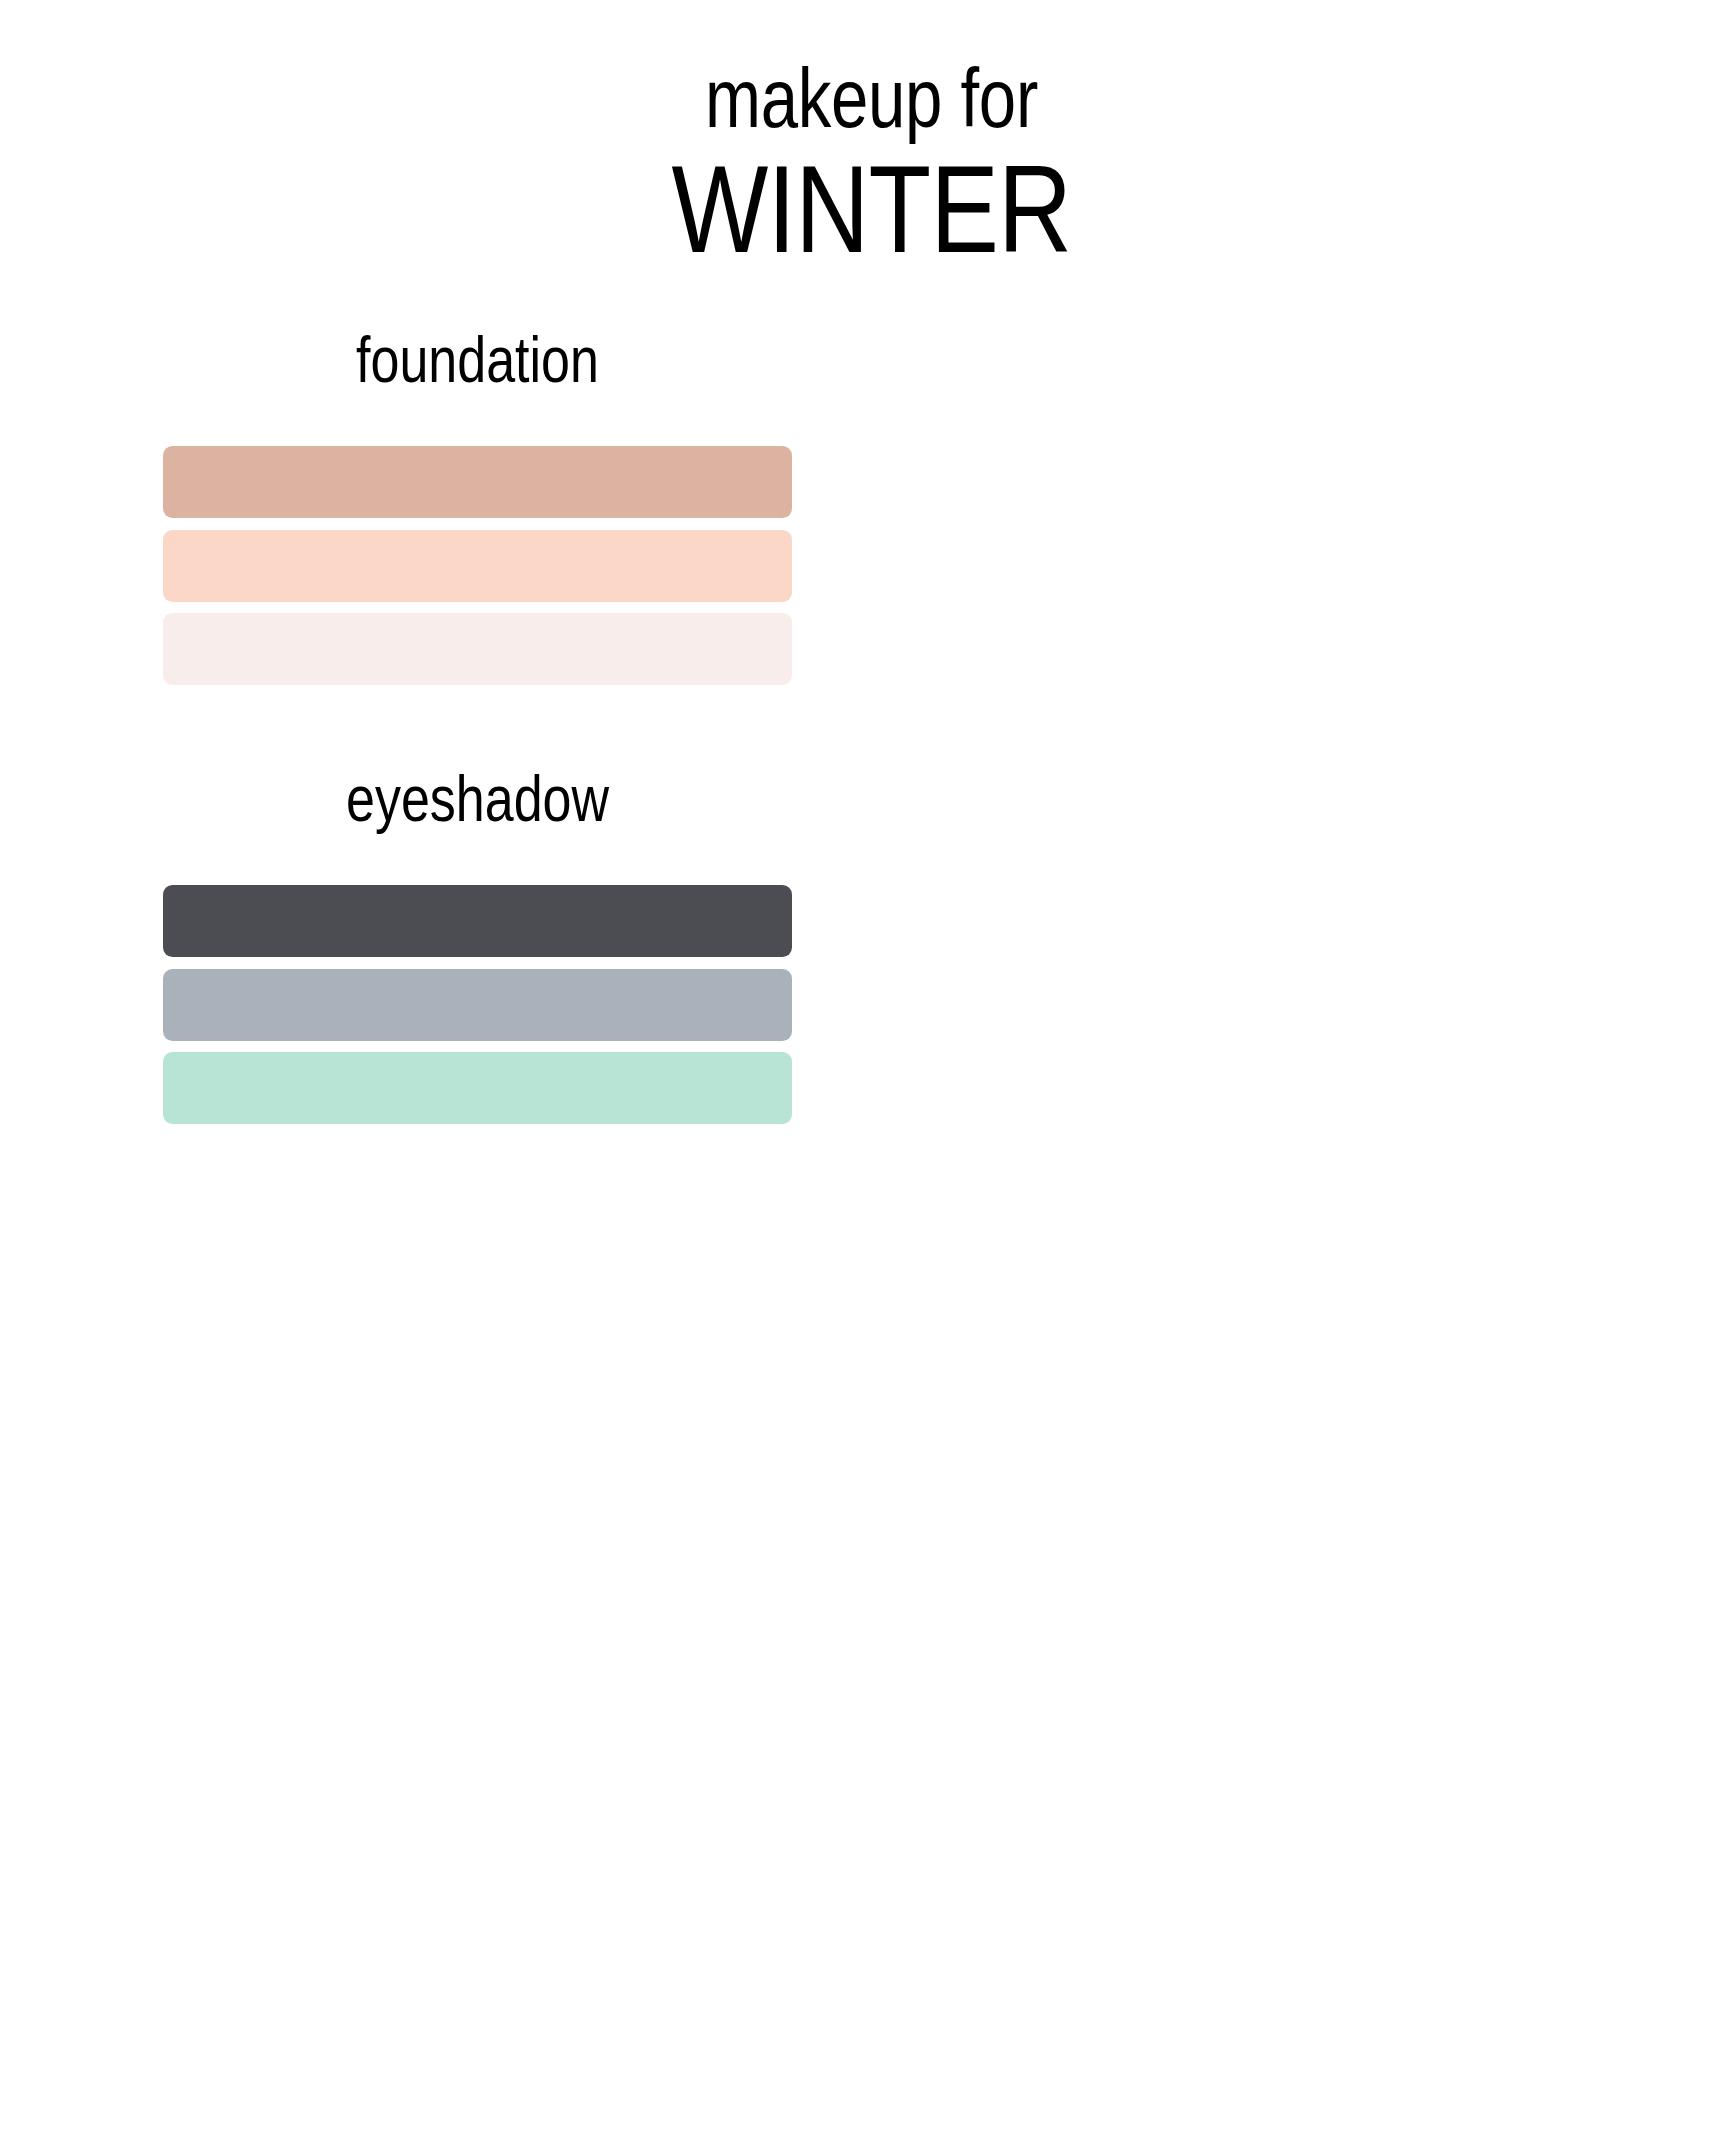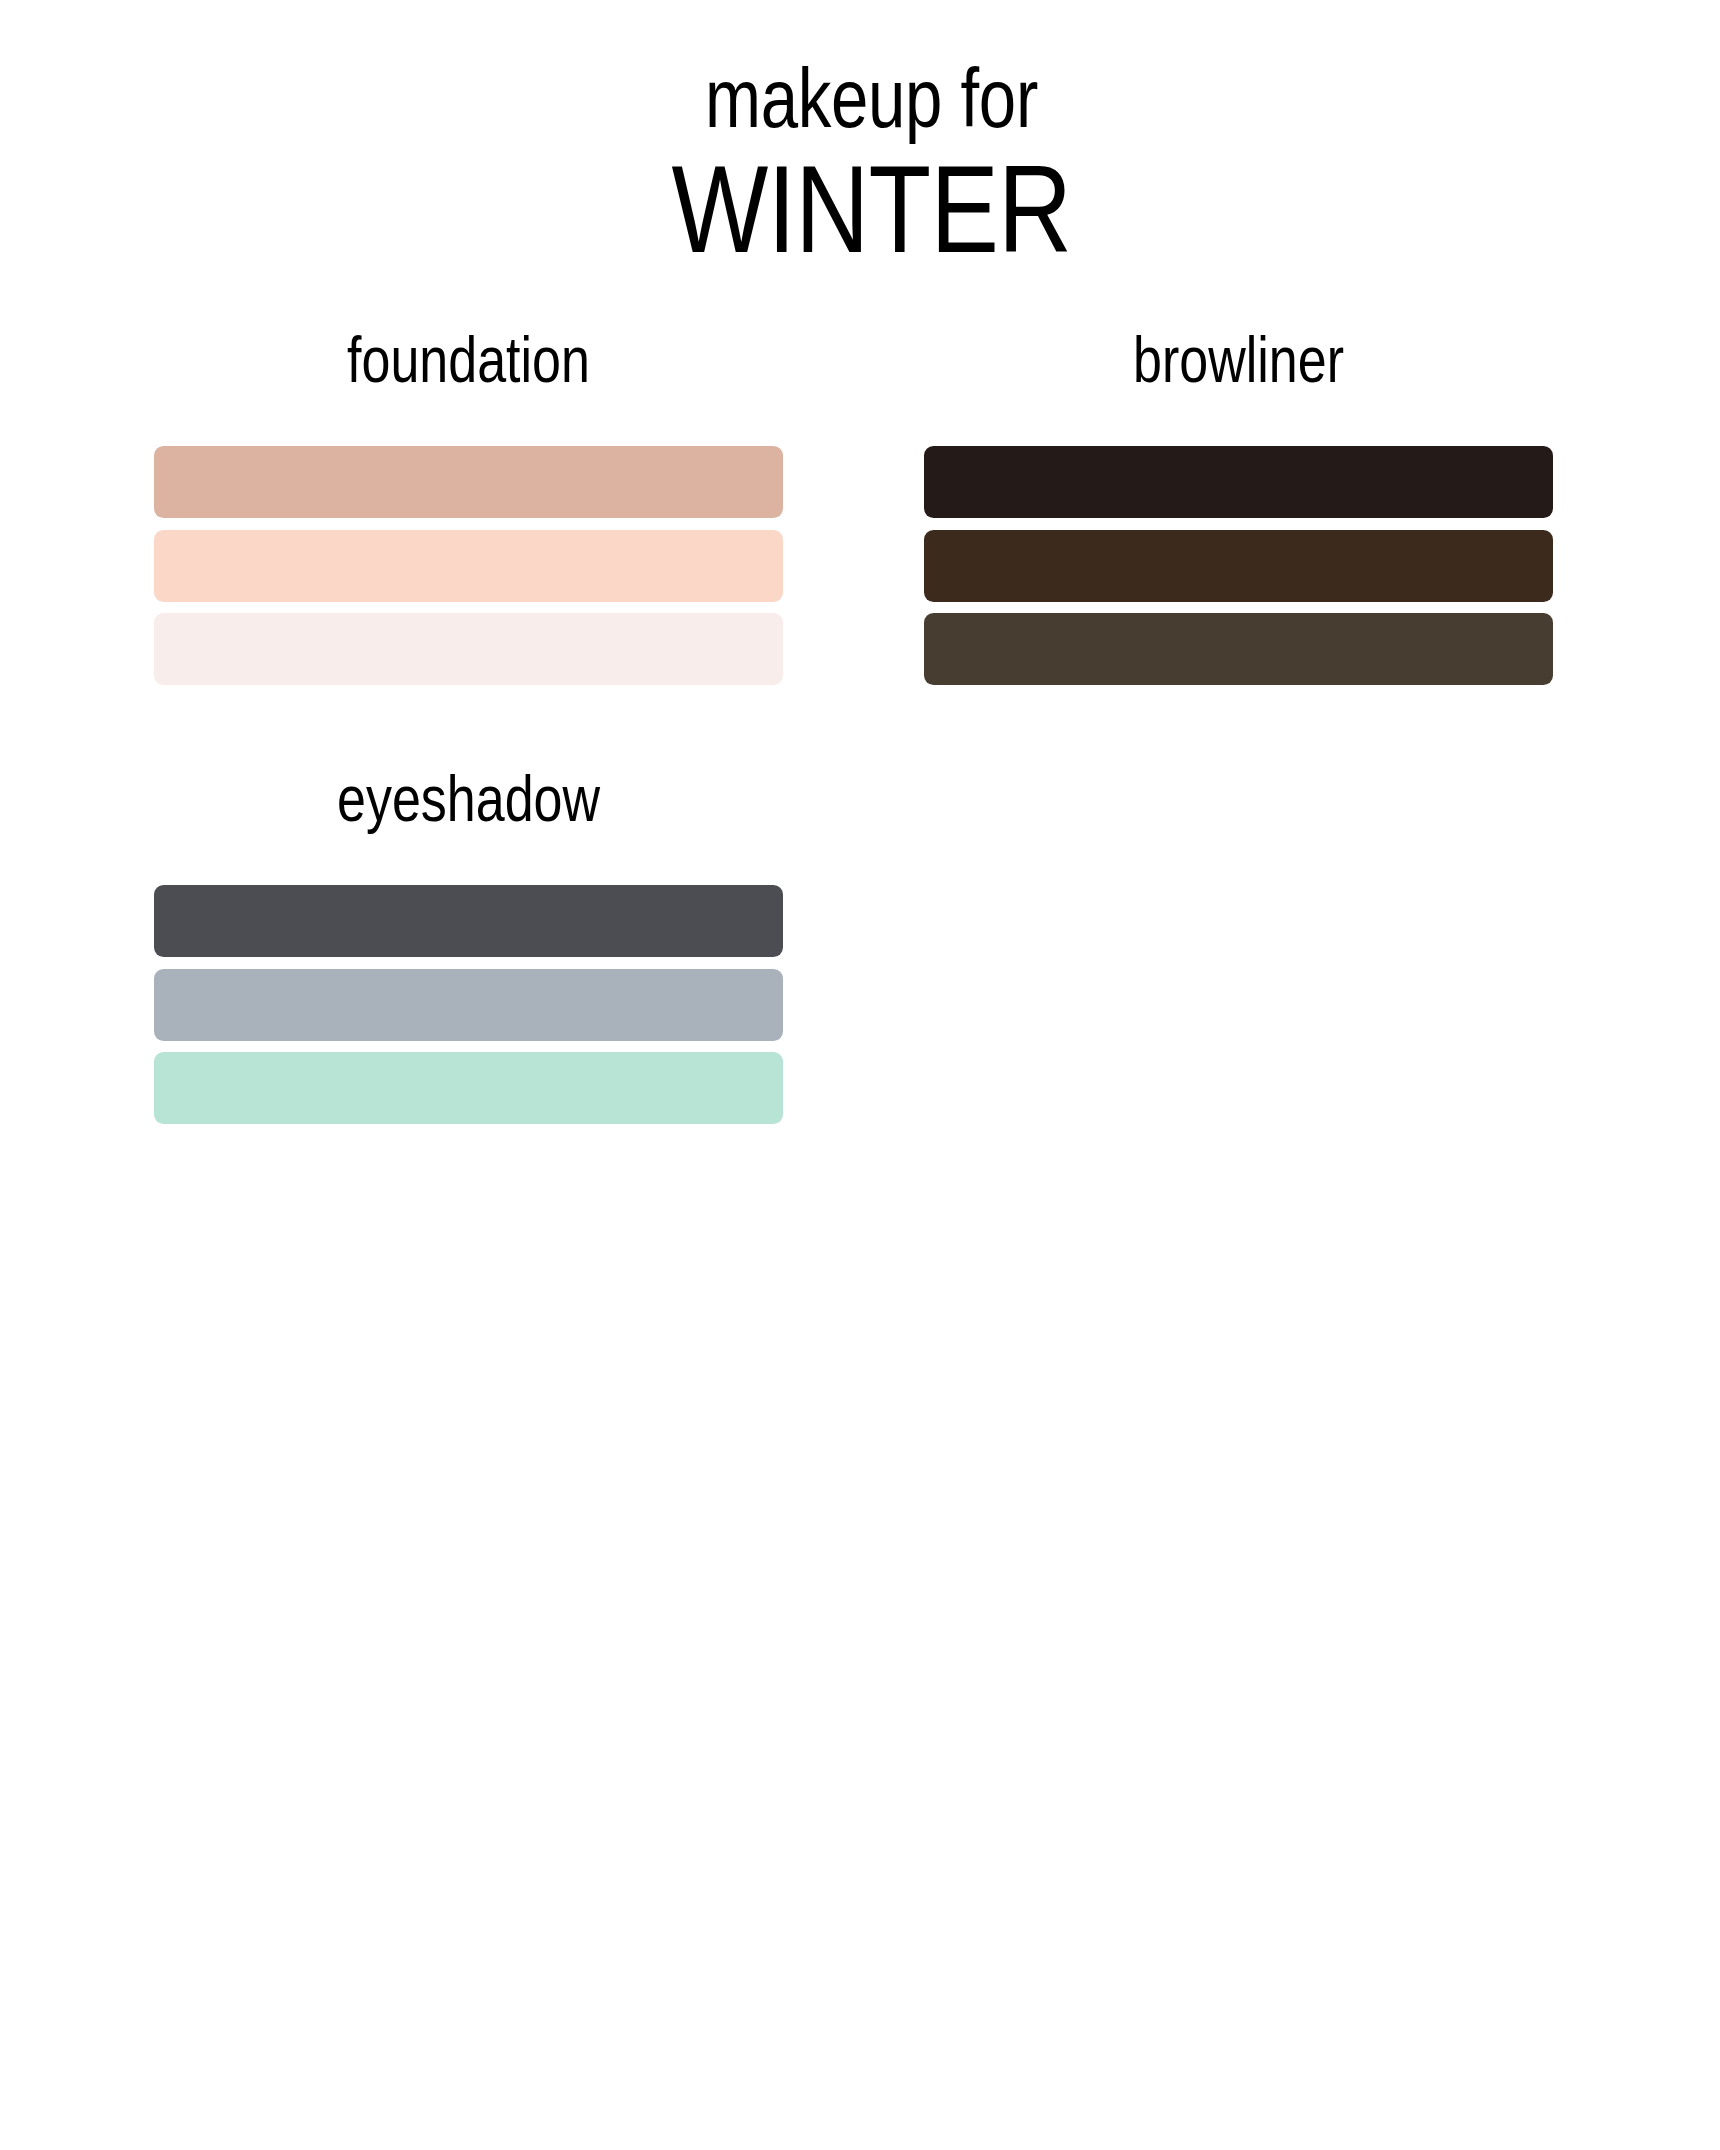--- a/index.html
+++ b/index.html
@@ -54,21 +54,21 @@
     color: #000000;
     transform: scaleX(0.82);
     transform-origin: center center;
     margin-top: 3.4px;
   }
 
   
   .grid {
     position: absolute;
     top: 327px;
-    left: 154px;
+    left: 163px;
     width: 1399px;
   }
   .grid-row {
     display: flex;
     flex-direction: row;
     justify-content: space-between;
     margin-bottom: 0;
   }
   .grid-row.row-gap { margin-bottom: 81px; }
 
@@ -119,28 +119,20 @@
 
       <div class="category">
         <span class="category-label">foundation</span>
         <div class="swatch-stack">
           <span class="swatch" style="background:#DCB2A0"></span>
           <span class="swatch" style="background:#FBD7C7"></span>
           <span class="swatch" style="background:#F8EDEA"></span>
         </div>
       </div>
 
-      <div class="category">
-        <span class="category-label">browliner</span>
-        <div class="swatch-stack">
-          <span class="swatch" style="background:#241A17"></span>
-          <span class="swatch" style="background:#3C2A1C"></span>
-          <span class="swatch" style="background:#473D30"></span>
-        </div>
-      </div>
 
     </div>
 
     <div class="grid-row row-gap">
 
       <div class="category">
         <span class="category-label">eyeshadow</span>
         <div class="swatch-stack">
           <span class="swatch" style="background:#4B4D53"></span>
           <span class="swatch" style="background:#A9B2BB"></span>

